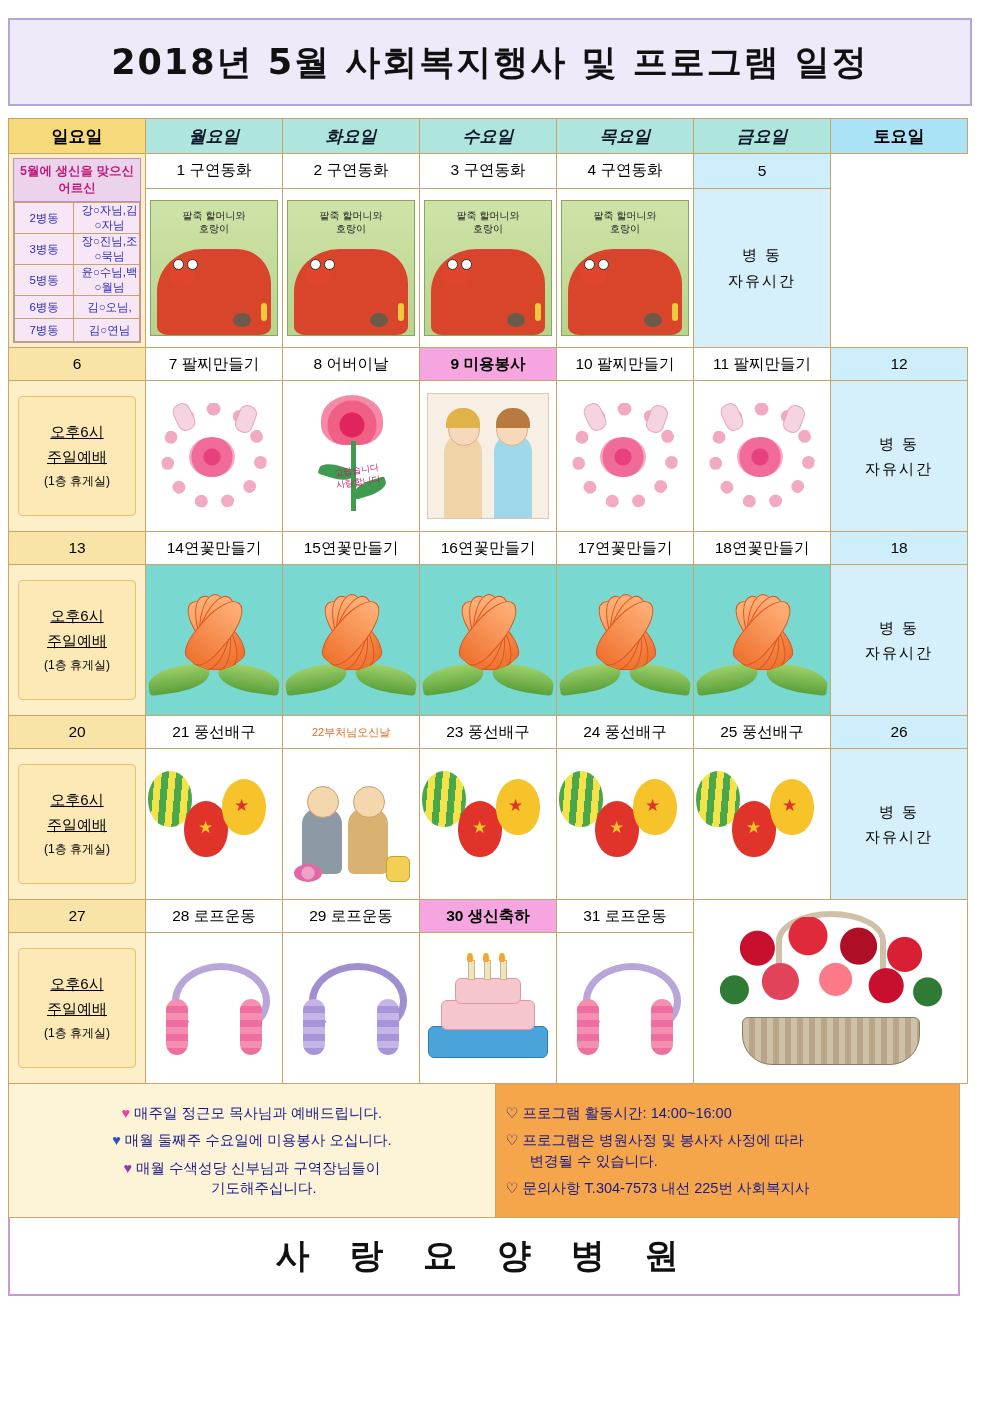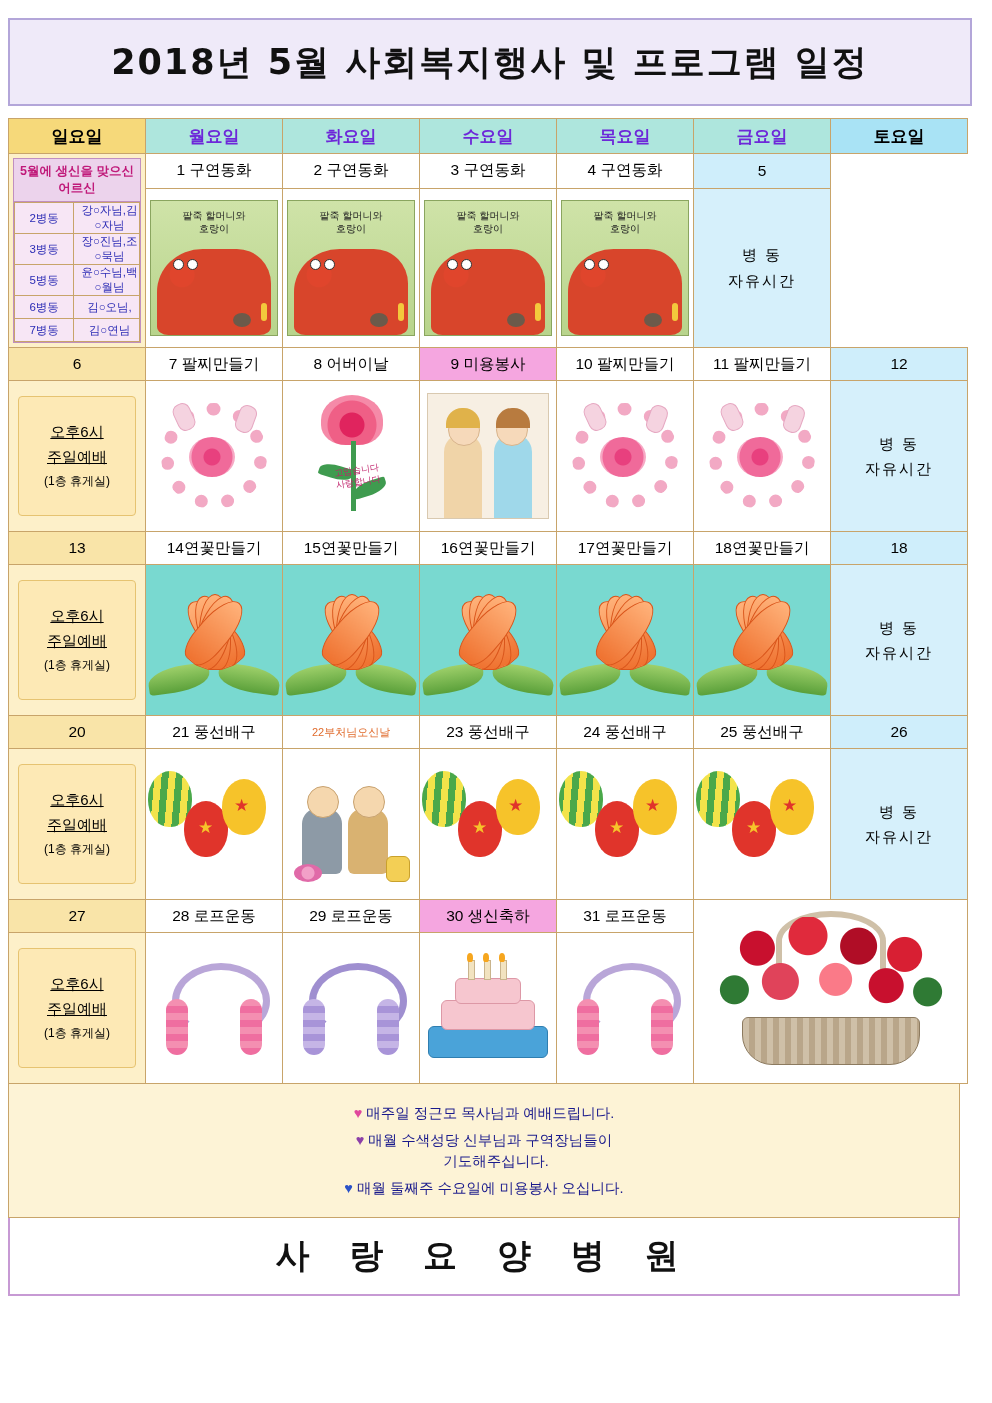--- a/index.html
+++ b/index.html
@@ -43,31 +43,31 @@
     padding:0;
     vertical-align:middle;
     text-align:center;
   }
   .hdr td{
     height:34px;
     font-size:17px;
     font-weight:bold;
   }
   .hdr .h-sun{background:#f6d97a;color:#000;}
-  .hdr .h-week{background:#aee6dd;color:#6d28d9;}
+  .hdr .h-week{background:#aee6dd;color:#0f172a;font-style:italic;}
   .hdr .h-sat{background:#a9e3f5;color:#000;}
 
   .daynum{
     height:32px;
     font-size:15.5px;
     background:#ffffff;
   }
   .daynum.sun{background:#f9e4a8;}
   .daynum.sat{background:#cfeefb;}
-  .daynum.pink{background:#f5a6e0;font-weight:normal;}
+  .daynum.pink{background:#f5a6e0;font-weight:bold;}
   .daynum.buddha{color:#e06b2c;}
   .body-row td{height:150px;}
   .cell-sun{background:#fdf0c9;}
   .cell-sat{background:#d6f0fb;}
   .cell-white{background:#ffffff;}
 
   .sun-box{
     margin:10px auto;
     width:86%;
     height:118px;
@@ -781,23 +781,29 @@
           </div>
         </div>
       </td>
     </tr>
   </tbody>
     </table>
 
   <div class="notes">
     <div class="left">
       <p><span class="heart h-pink">♥</span><span>매주일 정근모 목사님과 예배드립니다.</span></p>
+      <p><span class="heart h-blue">♥</span><span>매월 둘째주 수요일에 미용봉사 오십니다.</span></p>
       <p><span class="heart h-purple">♥</span><span>매월 수색성당 신부님과 구역장님들이</span>
         <span class="indent">기도해주십니다.</span></p>
-      <p><span class="heart h-blue">♥</span><span>매월 둘째주 수요일에 미용봉사 오십니다.</span></p>
+    </div>
+    <div class="right">
+      <p><span class="heart h-out">♡</span><span>프로그램 활동시간: 14:00~16:00</span></p>
+      <p><span class="heart h-out">♡</span><span>프로그램은 병원사정 및 봉사자 사정에 따라</span>
+        <span class="indent">변경될 수 있습니다.</span></p>
+      <p><span class="heart h-out">♡</span><span>문의사항 T.304-7573 내선 225번 사회복지사</span></p>
     </div>
   </div>
 
   <div class="footer">
     <span>사 랑 요 양 병 원</span>
   </div>
 
 </div>
 
 </body></html>

